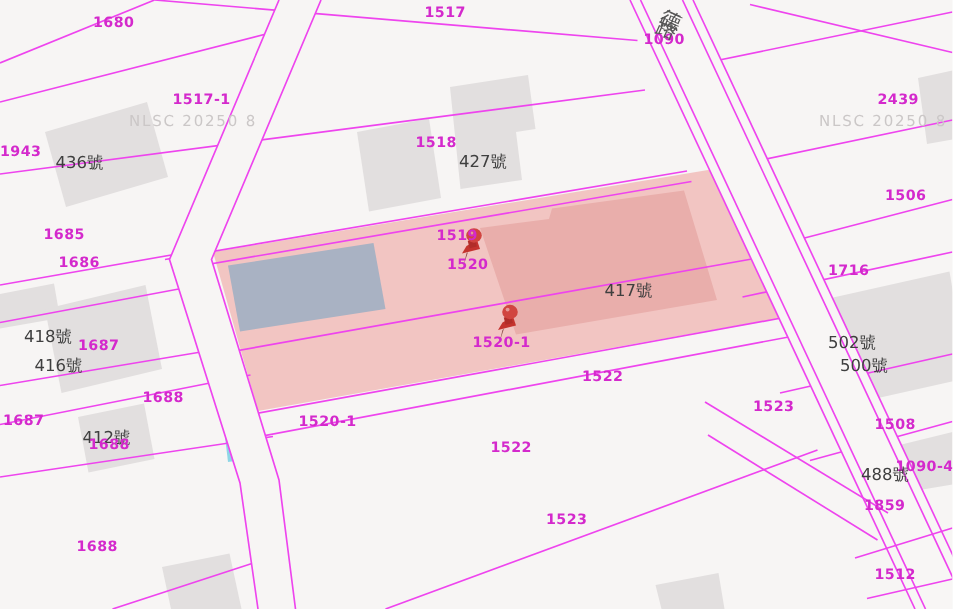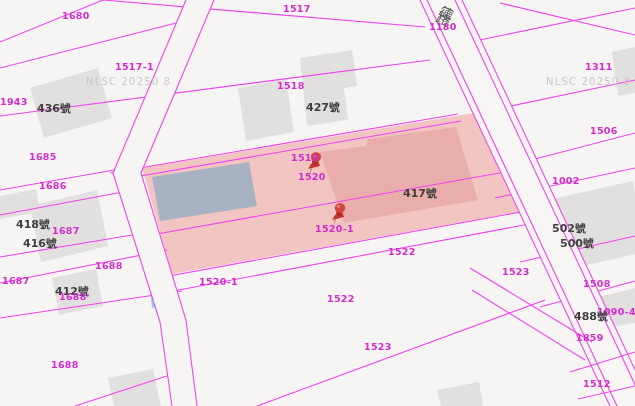--- a/index.html
+++ b/index.html
@@ -1,21 +1,21 @@
 <!DOCTYPE html>
 <html><head>
 <meta charset="utf-8">
 <style>
   html,body{margin:0;padding:0;background:#ffffff;}
   .stage{position:relative;width:635px;height:406px;overflow:hidden;background:#f7f5f4;
          font-family:"DejaVu Sans","Liberation Sans",sans-serif;}
   .stage svg{position:absolute;left:0;top:0;z-index:0;}
   .lbl{position:absolute;z-index:2;white-space:nowrap;
        font:600 9.5px "DejaVu Sans","Liberation Sans",sans-serif;color:#d429cc;letter-spacing:.3px;}
-  .lbl.d{color:#3f3f3f;font-weight:700;font-size:11px;letter-spacing:0;}
+  .lbl.d{color:#3f3f3f;font-weight:400;font-size:11px;letter-spacing:0;}
   .lbl.w{color:#cbc7c7;font-weight:400;font-size:10px;letter-spacing:1.2px;}
   .road-name{position:absolute;left:446px;top:-7px;z-index:3;writing-mode:vertical-rl;
        transform:rotate(24deg);transform-origin:top left;
        font:400 14px "DejaVu Sans","Liberation Sans",sans-serif;color:#555;letter-spacing:3px;white-space:nowrap;}
   .ad{position:absolute;left:4px;top:322px;z-index:6;white-space:nowrap;
       font:800 57px "DejaVu Sans","Liberation Sans",sans-serif;color:#fdba12;letter-spacing:-2px;}
 </style>
 </head>
 <body>
 
@@ -104,32 +104,32 @@
     <use href="#pushpin" x="308" y="177"></use>
     <use href="#pushpin" x="332" y="228"></use>
   </svg>
 
   <div class="lbl" style="left:62px;top:10px">1680</div>
   <div class="lbl" style="left:283px;top:3px">1517</div>
   <div class="lbl" style="left:115px;top:61px">1517-1</div>
   <div class="lbl w" style="left:86px;top:76px">NLSC 20250 8</div>
   <div class="lbl" style="left:0px;top:96px">1943</div>
   <div class="lbl d" style="left:37px;top:101px">436號</div>
-  <div class="lbl" style="left:277px;top:80px">1518</div>
+  <div class="lbl" style="left:277px;top:90px">1518</div>
   <div class="lbl d" style="left:306px;top:100px">427號</div>
   <div class="lbl" style="left:29px;top:151px">1685</div>
   <div class="lbl" style="left:291px;top:152px">1519</div>
-  <div class="lbl" style="left:429px;top:21px">1180</div>
+  <div class="lbl" style="left:429px;top:21px">1090</div>
   <div class="lbl" style="left:298px;top:171px">1520</div>
-  <div class="lbl" style="left:585px;top:61px">1311</div>
+  <div class="lbl" style="left:585px;top:61px">2439</div>
   <div class="lbl w" style="left:546px;top:76px">NLSC 20250 8</div>
   <div class="lbl" style="left:590px;top:125px">1506</div>
   <div class="lbl d" style="left:403px;top:186px">417號</div>
-  <div class="lbl" style="left:552px;top:175px">1002</div>
-  <div class="lbl" style="left:39px;top:180px">1686</div>
+  <div class="lbl" style="left:552px;top:175px">1716</div>
+  <div class="lbl" style="left:39px;top:170px">1686</div>
   <div class="lbl d" style="left:16px;top:217px">418號</div>
   <div class="lbl" style="left:52px;top:225px">1687</div>
   <div class="lbl d" style="left:23px;top:236px">416號</div>
   <div class="lbl d" style="left:552px;top:221px">502號</div>
   <div class="lbl d" style="left:560px;top:236px">500號</div>
   <div class="lbl" style="left:95px;top:260px">1688</div>
   <div class="lbl" style="left:502px;top:266px">1523</div>
   <div class="lbl" style="left:2px;top:275px">1687</div>
   <div class="lbl" style="left:583px;top:278px">1508</div>
   <div class="lbl d" style="left:55px;top:284px">412號</div>

